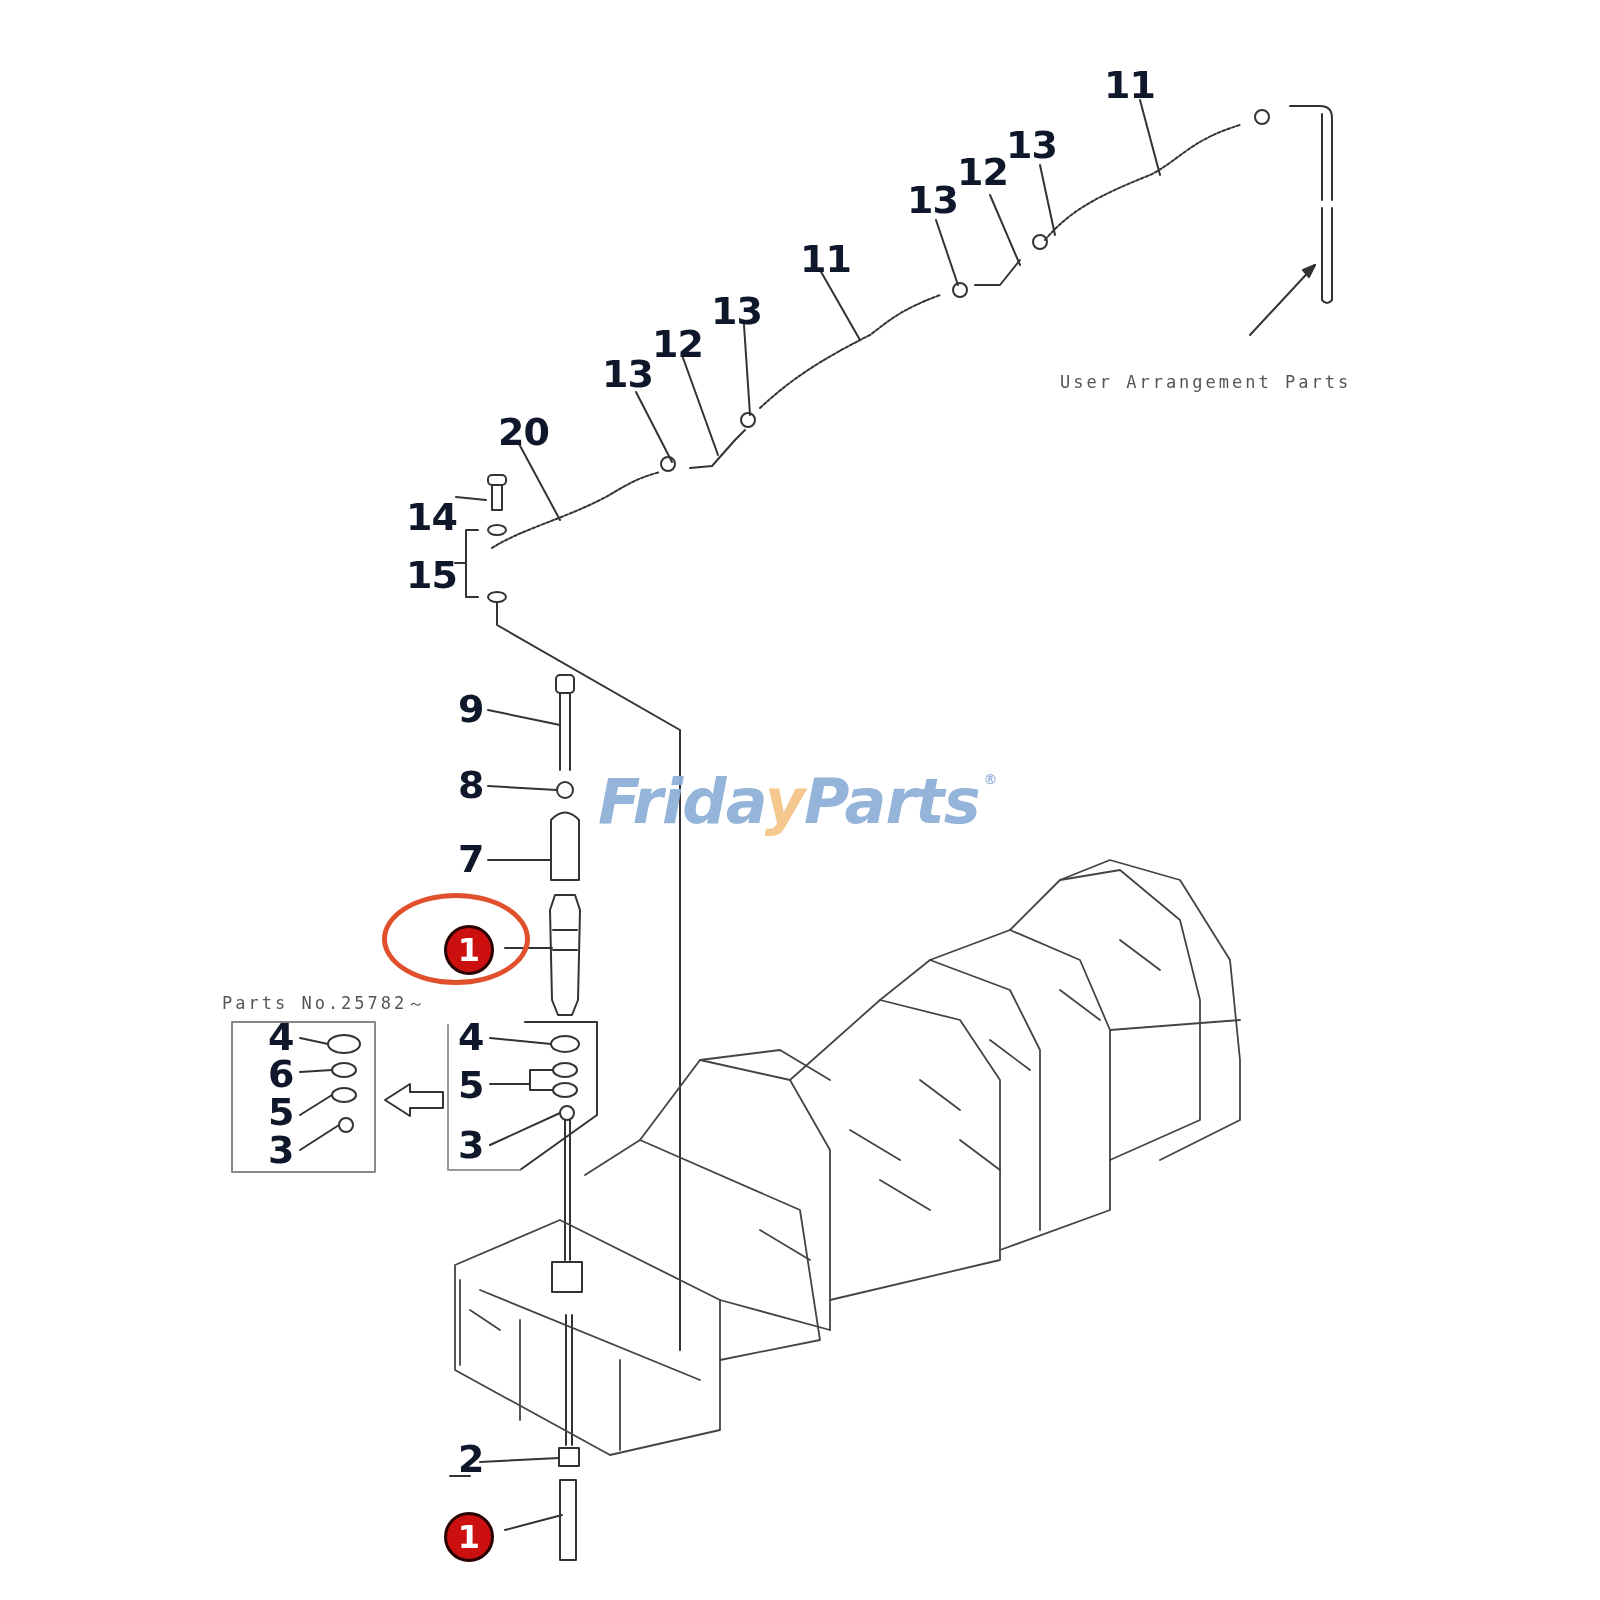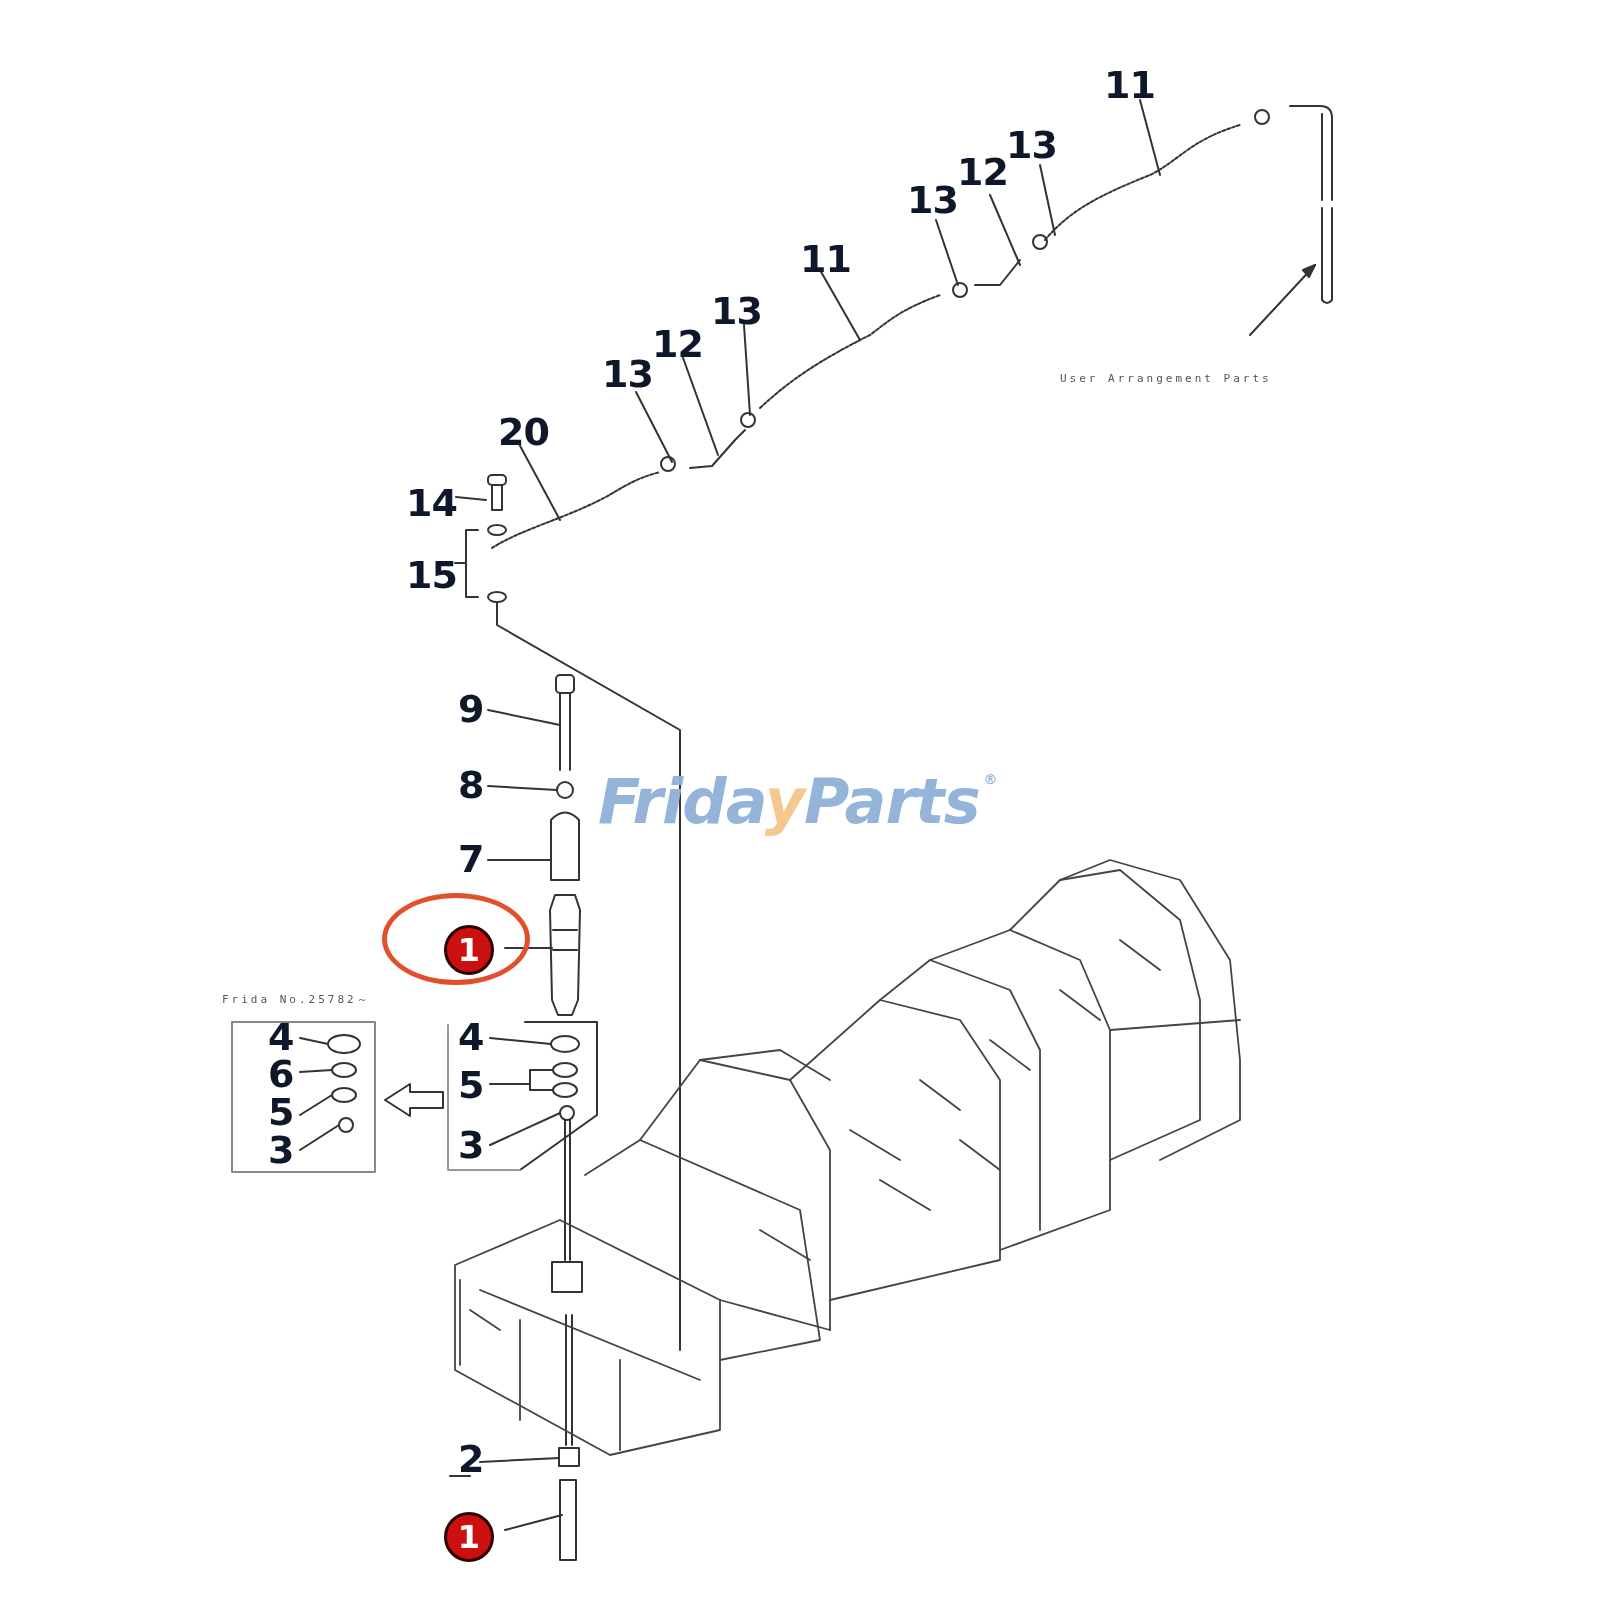--- a/index.html
+++ b/index.html
@@ -1,20 +1,20 @@
 <!DOCTYPE html>
 <html><head>
 <meta charset="utf-8">
 <style>
   html, body { margin:0; padding:0; background:#ffffff; }
   body { width:1600px; height:1600px; position:relative; overflow:hidden; font-family:"DejaVu Sans", sans-serif; }
   #stage { position:absolute; left:0; top:0; width:1600px; height:1600px; }
   .lbl { position:absolute; font-family:"DejaVu Sans", sans-serif; font-weight:bold; font-size:38px; color:#0f172a; line-height:1; letter-spacing:-1px; }
   .badge { position:absolute; width:50px; height:50px; border-radius:50%; background:#cc1010; border:3px solid #2a0000; box-sizing:border-box; color:#fff; font-weight:bold; font-size:32px; text-align:center; line-height:44px; font-family:"DejaVu Sans", sans-serif; }
-  .note { position:absolute; font-family:"DejaVu Sans Mono", monospace; font-size:11px; color:#555; letter-spacing:3px; }
+  .note { position:absolute; font-family:"DejaVu Sans Mono", monospace; font-size:17px; color:#555; letter-spacing:3px; }
   .wm { position:absolute; font-family:"DejaVu Sans", sans-serif; font-weight:bold; font-style:italic; font-size:62px; color:#8fb0d8; letter-spacing:-1px; opacity:0.95;margin-left:8px; }
   .wm .chk { color:#f4c68a; }
   .wm sup { font-size:14px; font-style:normal; vertical-align:top; position:relative; top:6px; margin-left:4px; }
   .highlight { position:absolute; border:5px solid #e0502c; border-radius:50%; box-sizing:border-box; }
   svg { position:absolute; left:0; top:0; }
 </style>
 </head>
 <body>
 
 <div id="stage">
@@ -116,36 +116,36 @@
         <path d="M1060,880 L1110,860 L1180,880 L1230,960 L1240,1060 L1240,1120 L1160,1160"></path>
         <path d="M1110,1030 L1240,1020"></path>
         <path d="M850,1130 L900,1160 M920,1080 L960,1110 M990,1040 L1030,1070 M1060,990 L1100,1020 M1120,940 L1160,970"></path>
         <path d="M760,1230 L810,1260 M880,1180 L930,1210 M960,1140 L1000,1170"></path>
         <path d="M460,1280 L460,1365 M470,1310 L500,1330"></path>
       </g>
     </g>
   </svg>
 
   <div class="note" style="left:1060px; top:372px;">User Arrangement Parts</div>
-  <div class="note" style="left:222px; top:992px;">Frida No.25782～</div>
+  <div class="note" style="left:222px; top:992px;">Parts No.25782～</div>
 
   <div class="wm" style="left:590px; top:765px;">
     <span>Frida</span><span class="chk">y</span><span>Parts</span><sup>®</sup>
   </div>
 
   <div class="lbl" style="left:1104px; top:66px;">11</div>
   <div class="lbl" style="left:1006px; top:126px;">13</div>
   <div class="lbl" style="left:957px; top:153px;">12</div>
   <div class="lbl" style="left:907px; top:181px;">13</div>
   <div class="lbl" style="left:800px; top:240px;">11</div>
   <div class="lbl" style="left:711px; top:292px;">13</div>
   <div class="lbl" style="left:652px; top:325px;">12</div>
   <div class="lbl" style="left:602px; top:355px;">13</div>
   <div class="lbl" style="left:498px; top:413px;">20</div>
-  <div class="lbl" style="left:406px; top:484px;">14</div>
+  <div class="lbl" style="left:406px; top:498px;">14</div>
   <div class="lbl" style="left:406px; top:556px;">15</div>
   <div class="lbl" style="left:458px; top:690px;">9</div>
   <div class="lbl" style="left:458px; top:766px;">8</div>
   <div class="lbl" style="left:458px; top:840px;">7</div>
   <div class="lbl" style="left:268px; top:1018px;">4</div>
   <div class="lbl" style="left:268px; top:1055px;">6</div>
   <div class="lbl" style="left:268px; top:1093px;">5</div>
   <div class="lbl" style="left:268px; top:1131px;">3</div>
   <div class="lbl" style="left:458px; top:1018px;">4</div>
   <div class="lbl" style="left:458px; top:1066px;">5</div>

